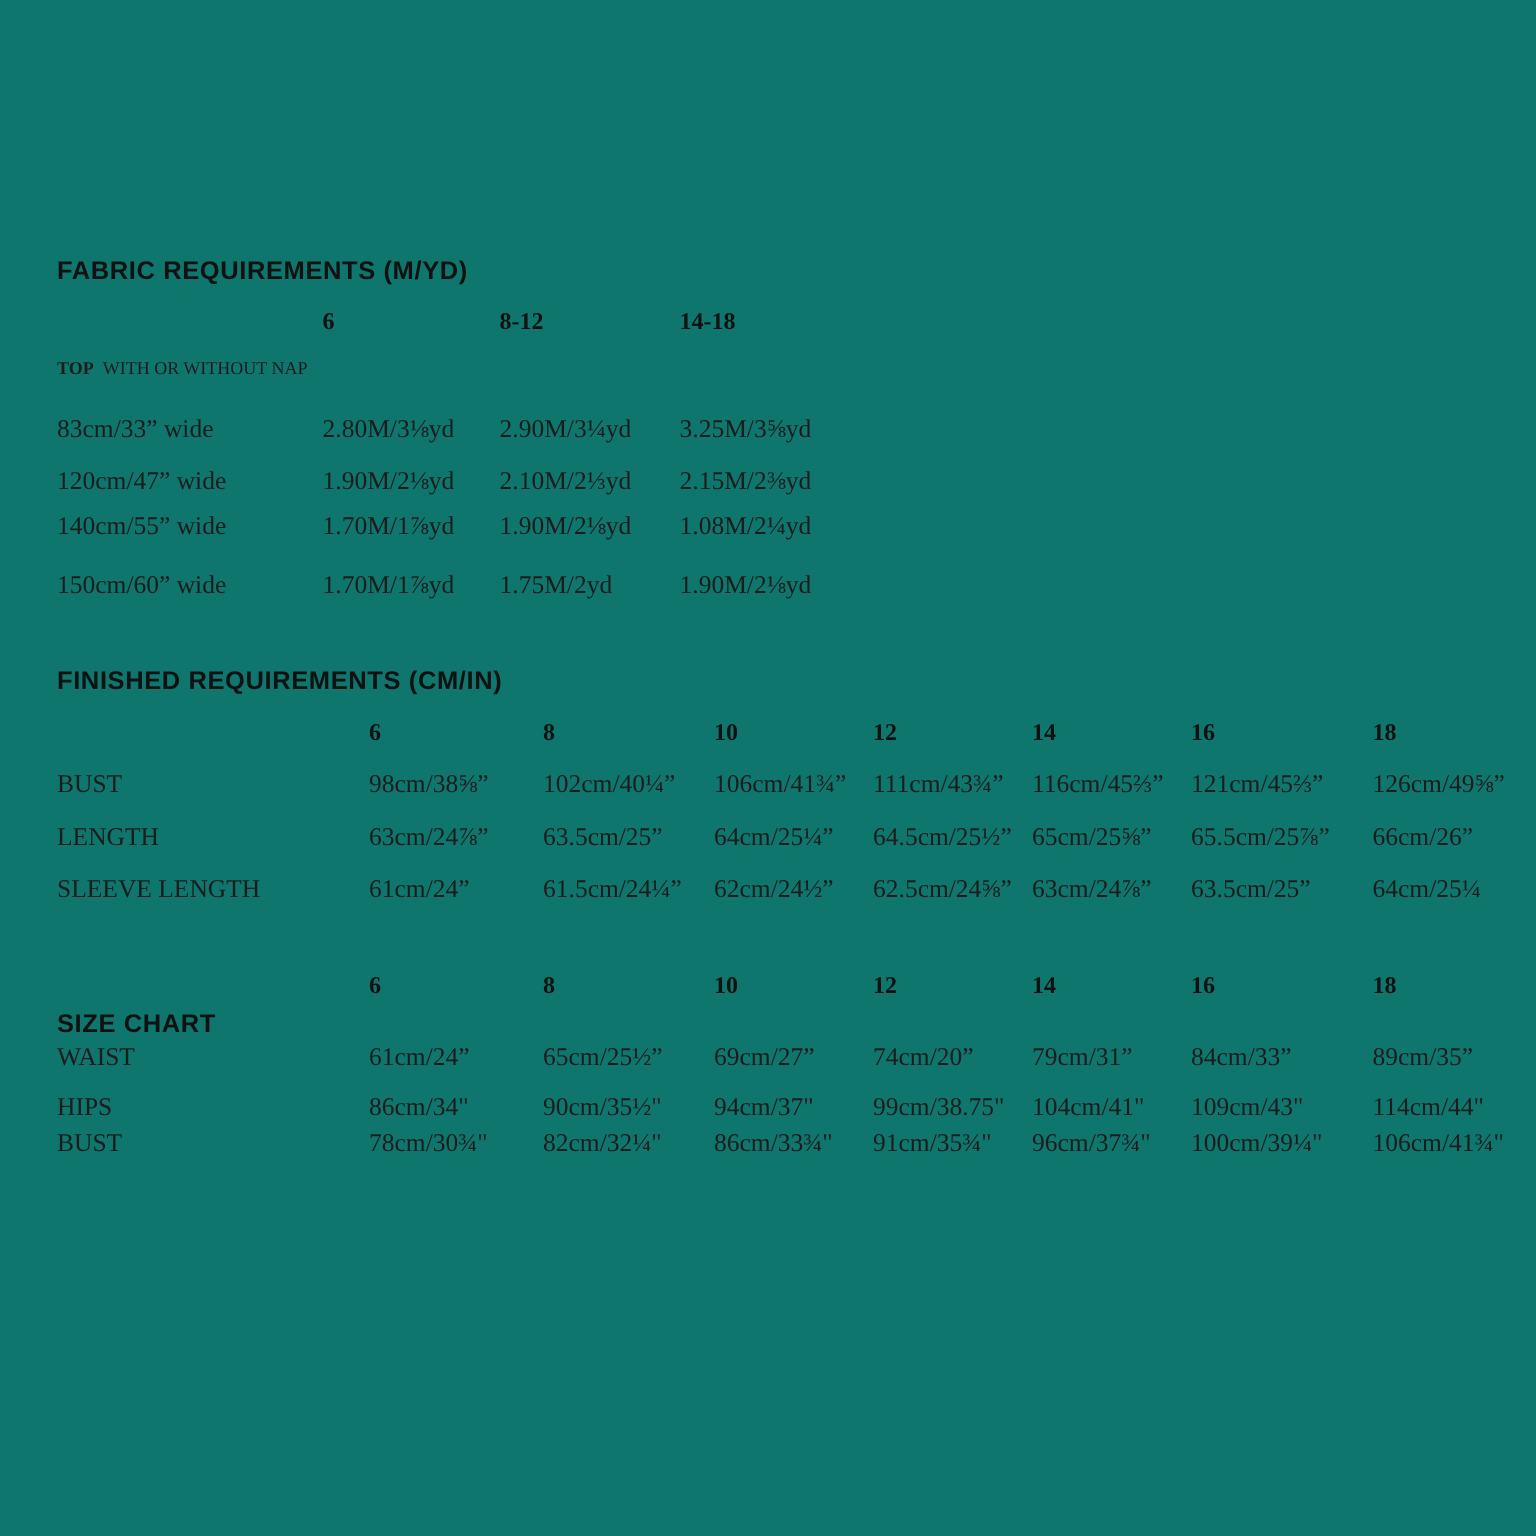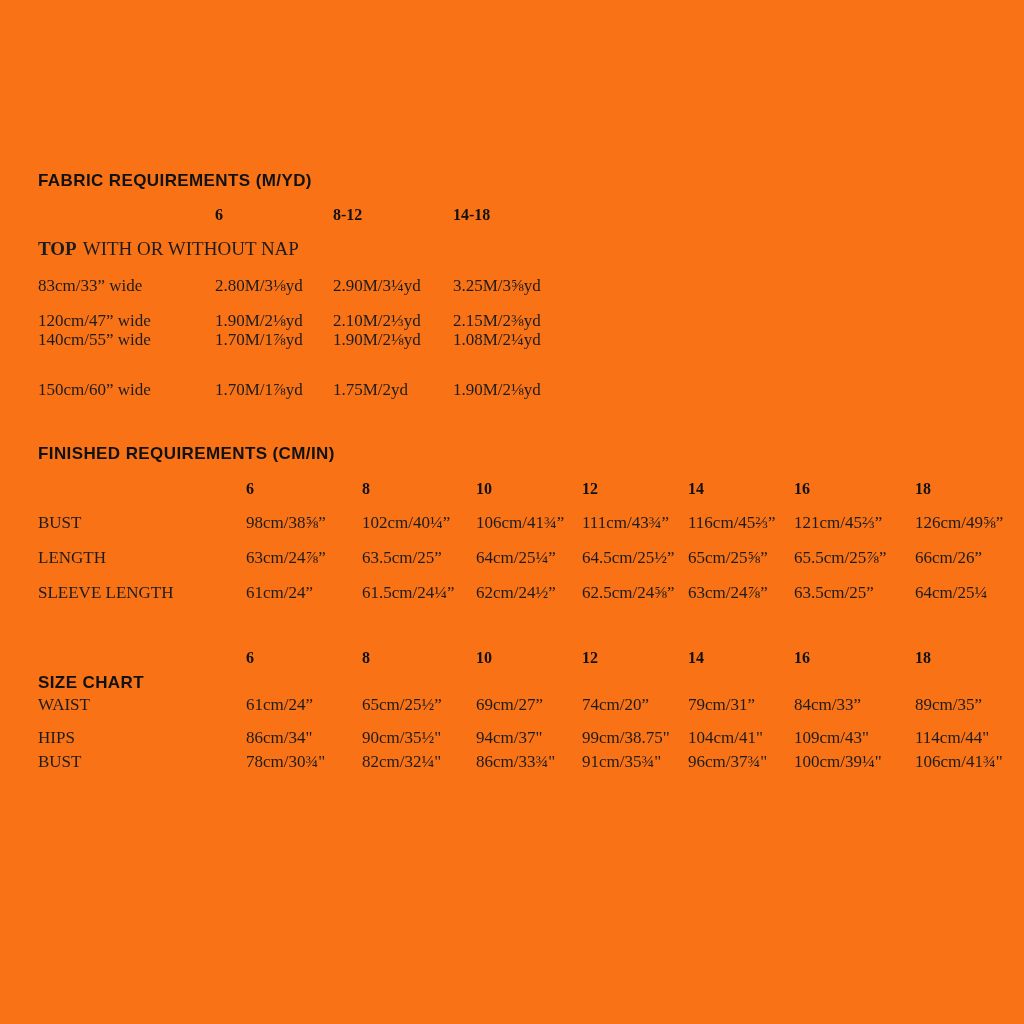--- a/index.html
+++ b/index.html
@@ -1,30 +1,30 @@
 <!DOCTYPE html>
 <html><head>
 <meta charset="utf-8">
 <style>
   html, body { margin:0; padding:0; background:#ffffff; }
   .page {
-    position:relative; width:1024px; height:1024px; background:#f97316;
+    position:relative; width:1024px; height:1024px; background:#0f766e;
     font-family:"Liberation Serif", serif; color:#1c1c1c; overflow:hidden;
   }
   .heading {
     position:absolute; left:38px;
     font-family:"Liberation Sans", sans-serif;
     font-weight:700; font-size:17px; letter-spacing:0.4px; color:#111111;
     white-space:nowrap;
   }
   .row { position:absolute; left:0; top:0; width:100%; height:22px; }
   .cell { position:absolute; font-size:17px; white-space:nowrap; color:#1c1c1c; }
   .colhead { font-weight:700; font-size:16px; color:#111111; }
   .lbl { left:38px; font-weight:400; }
-  .subtitle { position:absolute; left:38px; font-size:19px; white-space:nowrap; }
+  .subtitle { position:absolute; left:38px; font-size:12px; white-space:nowrap; }
   .subtitle .b { font-weight:700; }
   .subtitle .r { margin-left:6px; }
   
   .fc1 { left:215px; } .fc2 { left:333px; } .fc3 { left:453px; }
   
   .mc1 { left:246px; } .mc2 { left:362px; } .mc3 { left:476px; }
   .mc4 { left:582px; } .mc5 { left:688px; } .mc6 { left:794px; } .mc7 { left:915px; }
 </style>
 </head>
 <body>
@@ -49,21 +49,21 @@
       <span class="cell fc1">2.80M/3⅛yd</span>
       <span class="cell fc2">2.90M/3¼yd</span>
       <span class="cell fc3">3.25M/3⅝yd</span>
     </div>
     <div class="row" style="top:311px;">
       <span class="cell lbl">120cm/47” wide</span>
       <span class="cell fc1">1.90M/2⅛yd</span>
       <span class="cell fc2">2.10M/2⅓yd</span>
       <span class="cell fc3">2.15M/2⅜yd</span>
     </div>
-    <div class="row" style="top:330px;">
+    <div class="row" style="top:341px;">
       <span class="cell lbl">140cm/55” wide</span>
       <span class="cell fc1">1.70M/1⅞yd</span>
       <span class="cell fc2">1.90M/2⅛yd</span>
       <span class="cell fc3">1.08M/2¼yd</span>
     </div>
     <div class="row" style="top:380px;">
       <span class="cell lbl">150cm/60” wide</span>
       <span class="cell fc1">1.70M/1⅞yd</span>
       <span class="cell fc2">1.75M/2yd</span>
       <span class="cell fc3">1.90M/2⅛yd</span>

